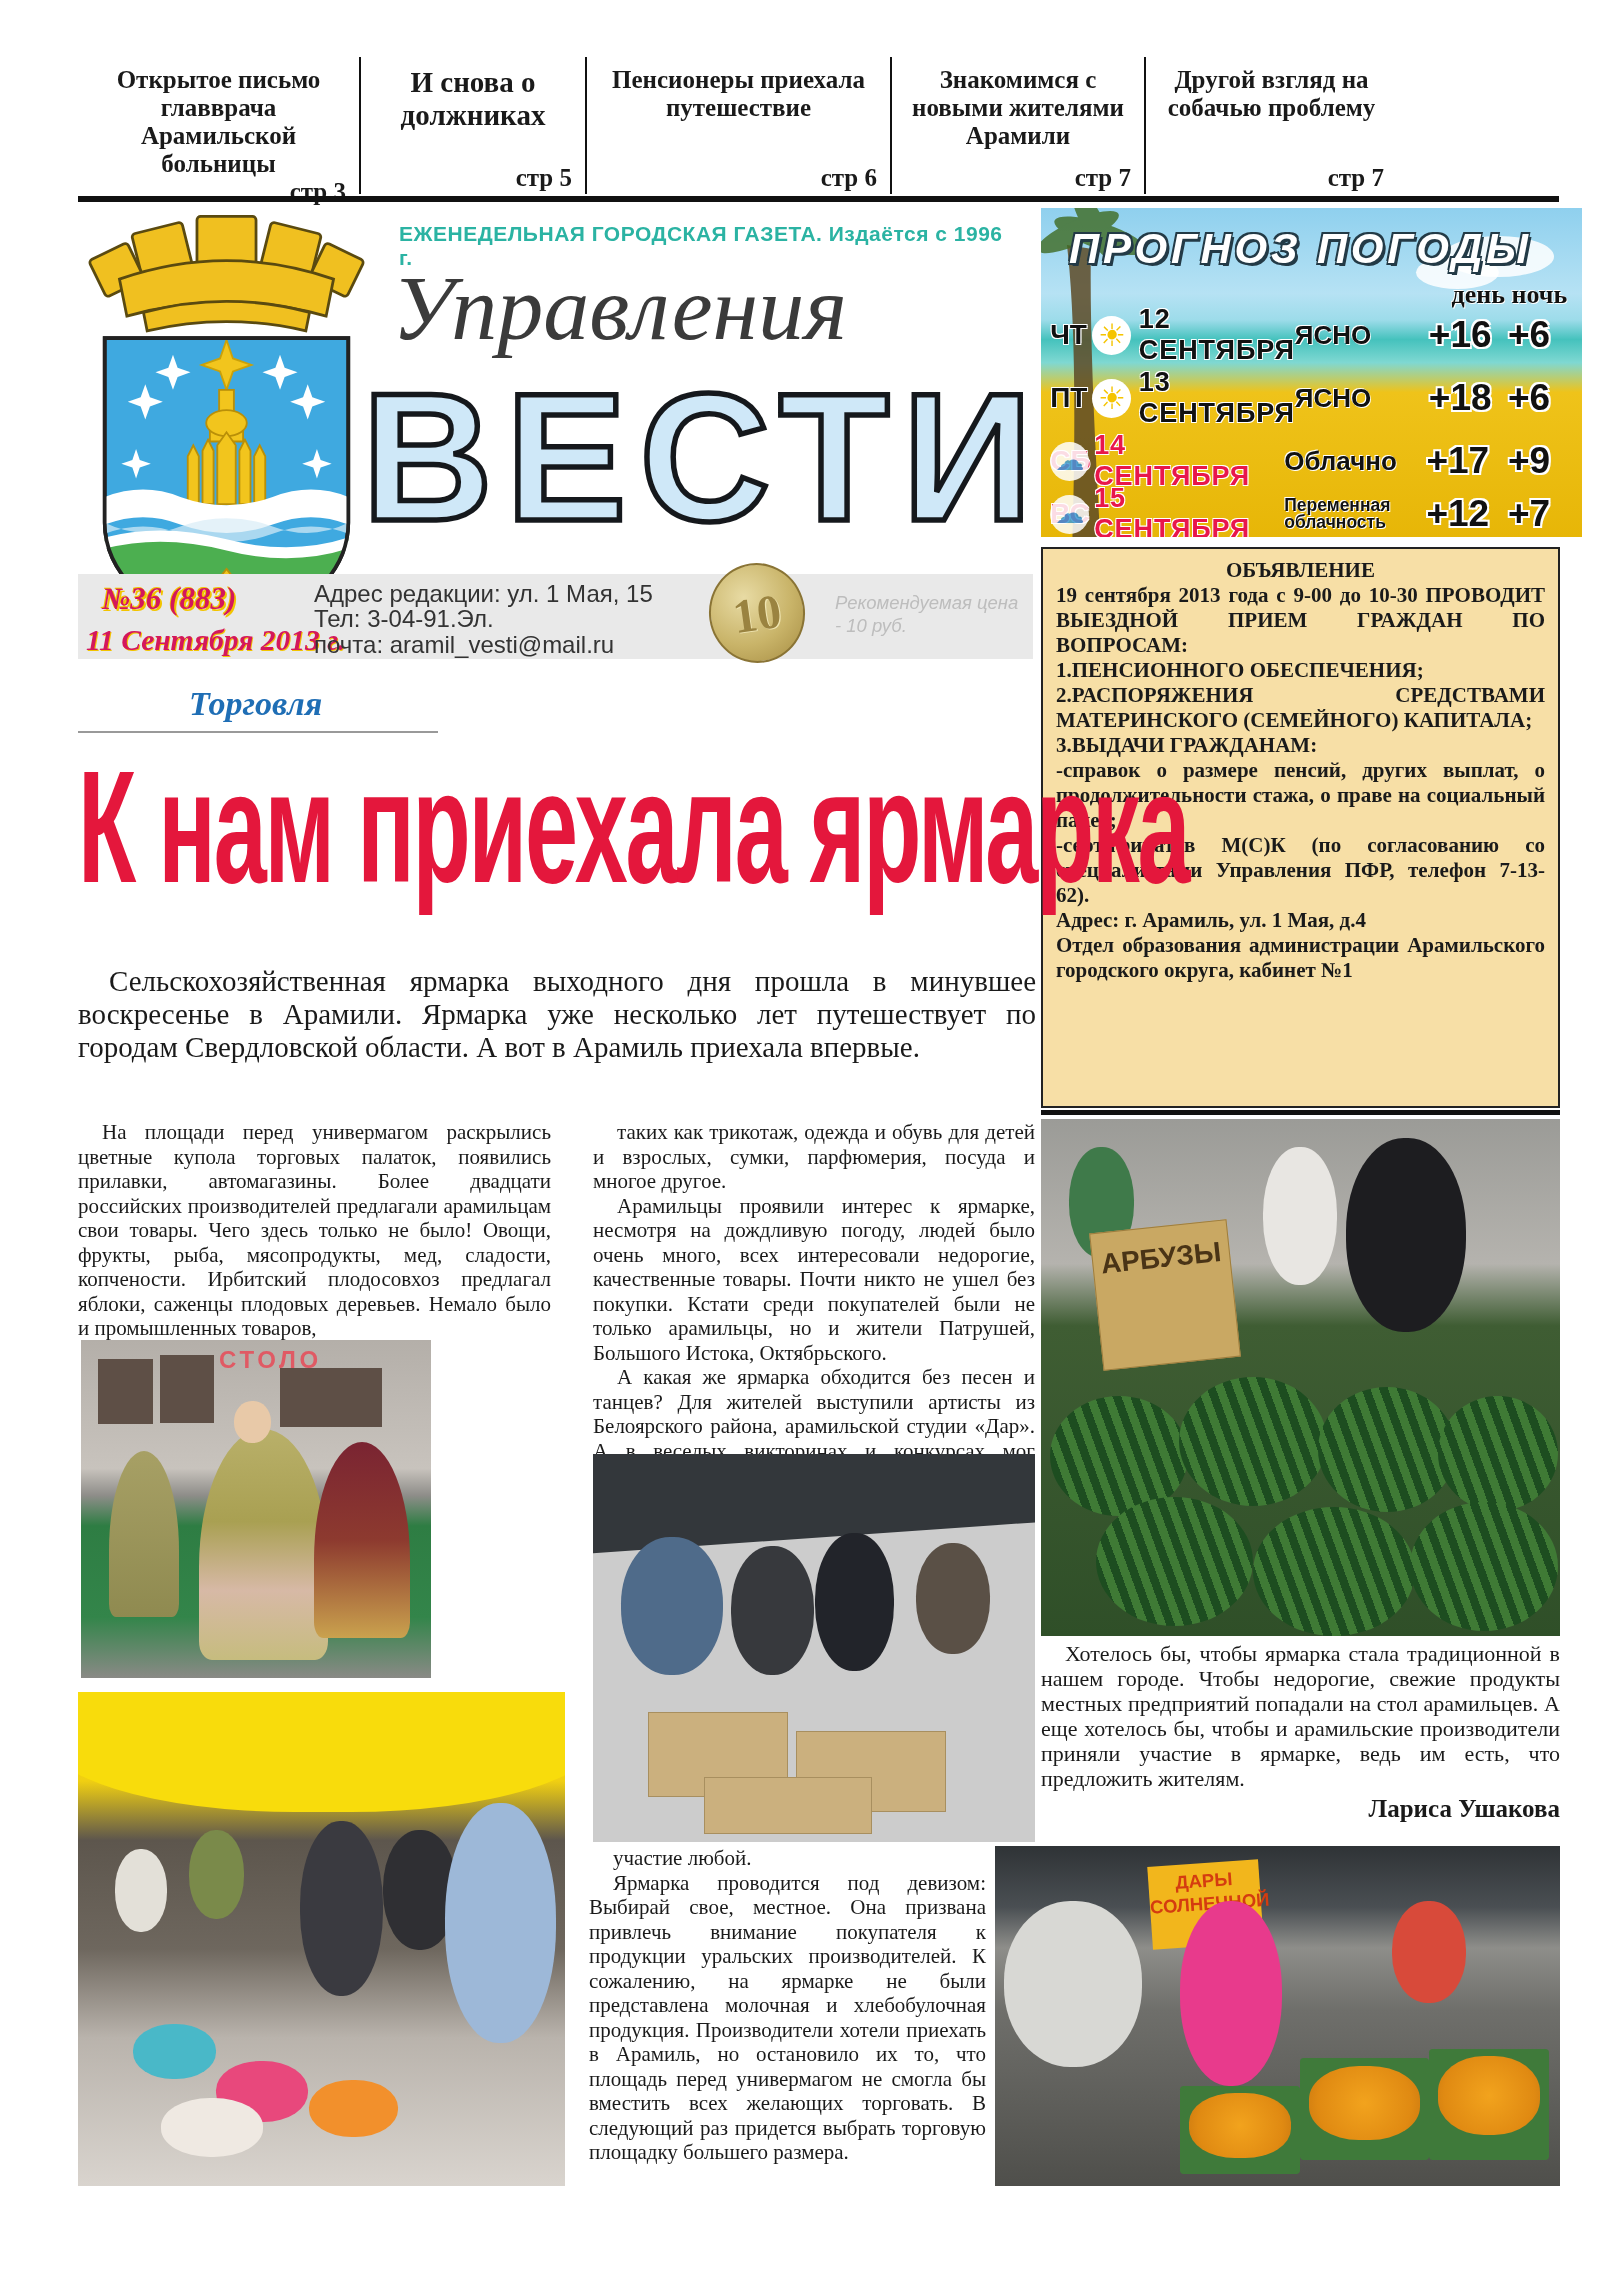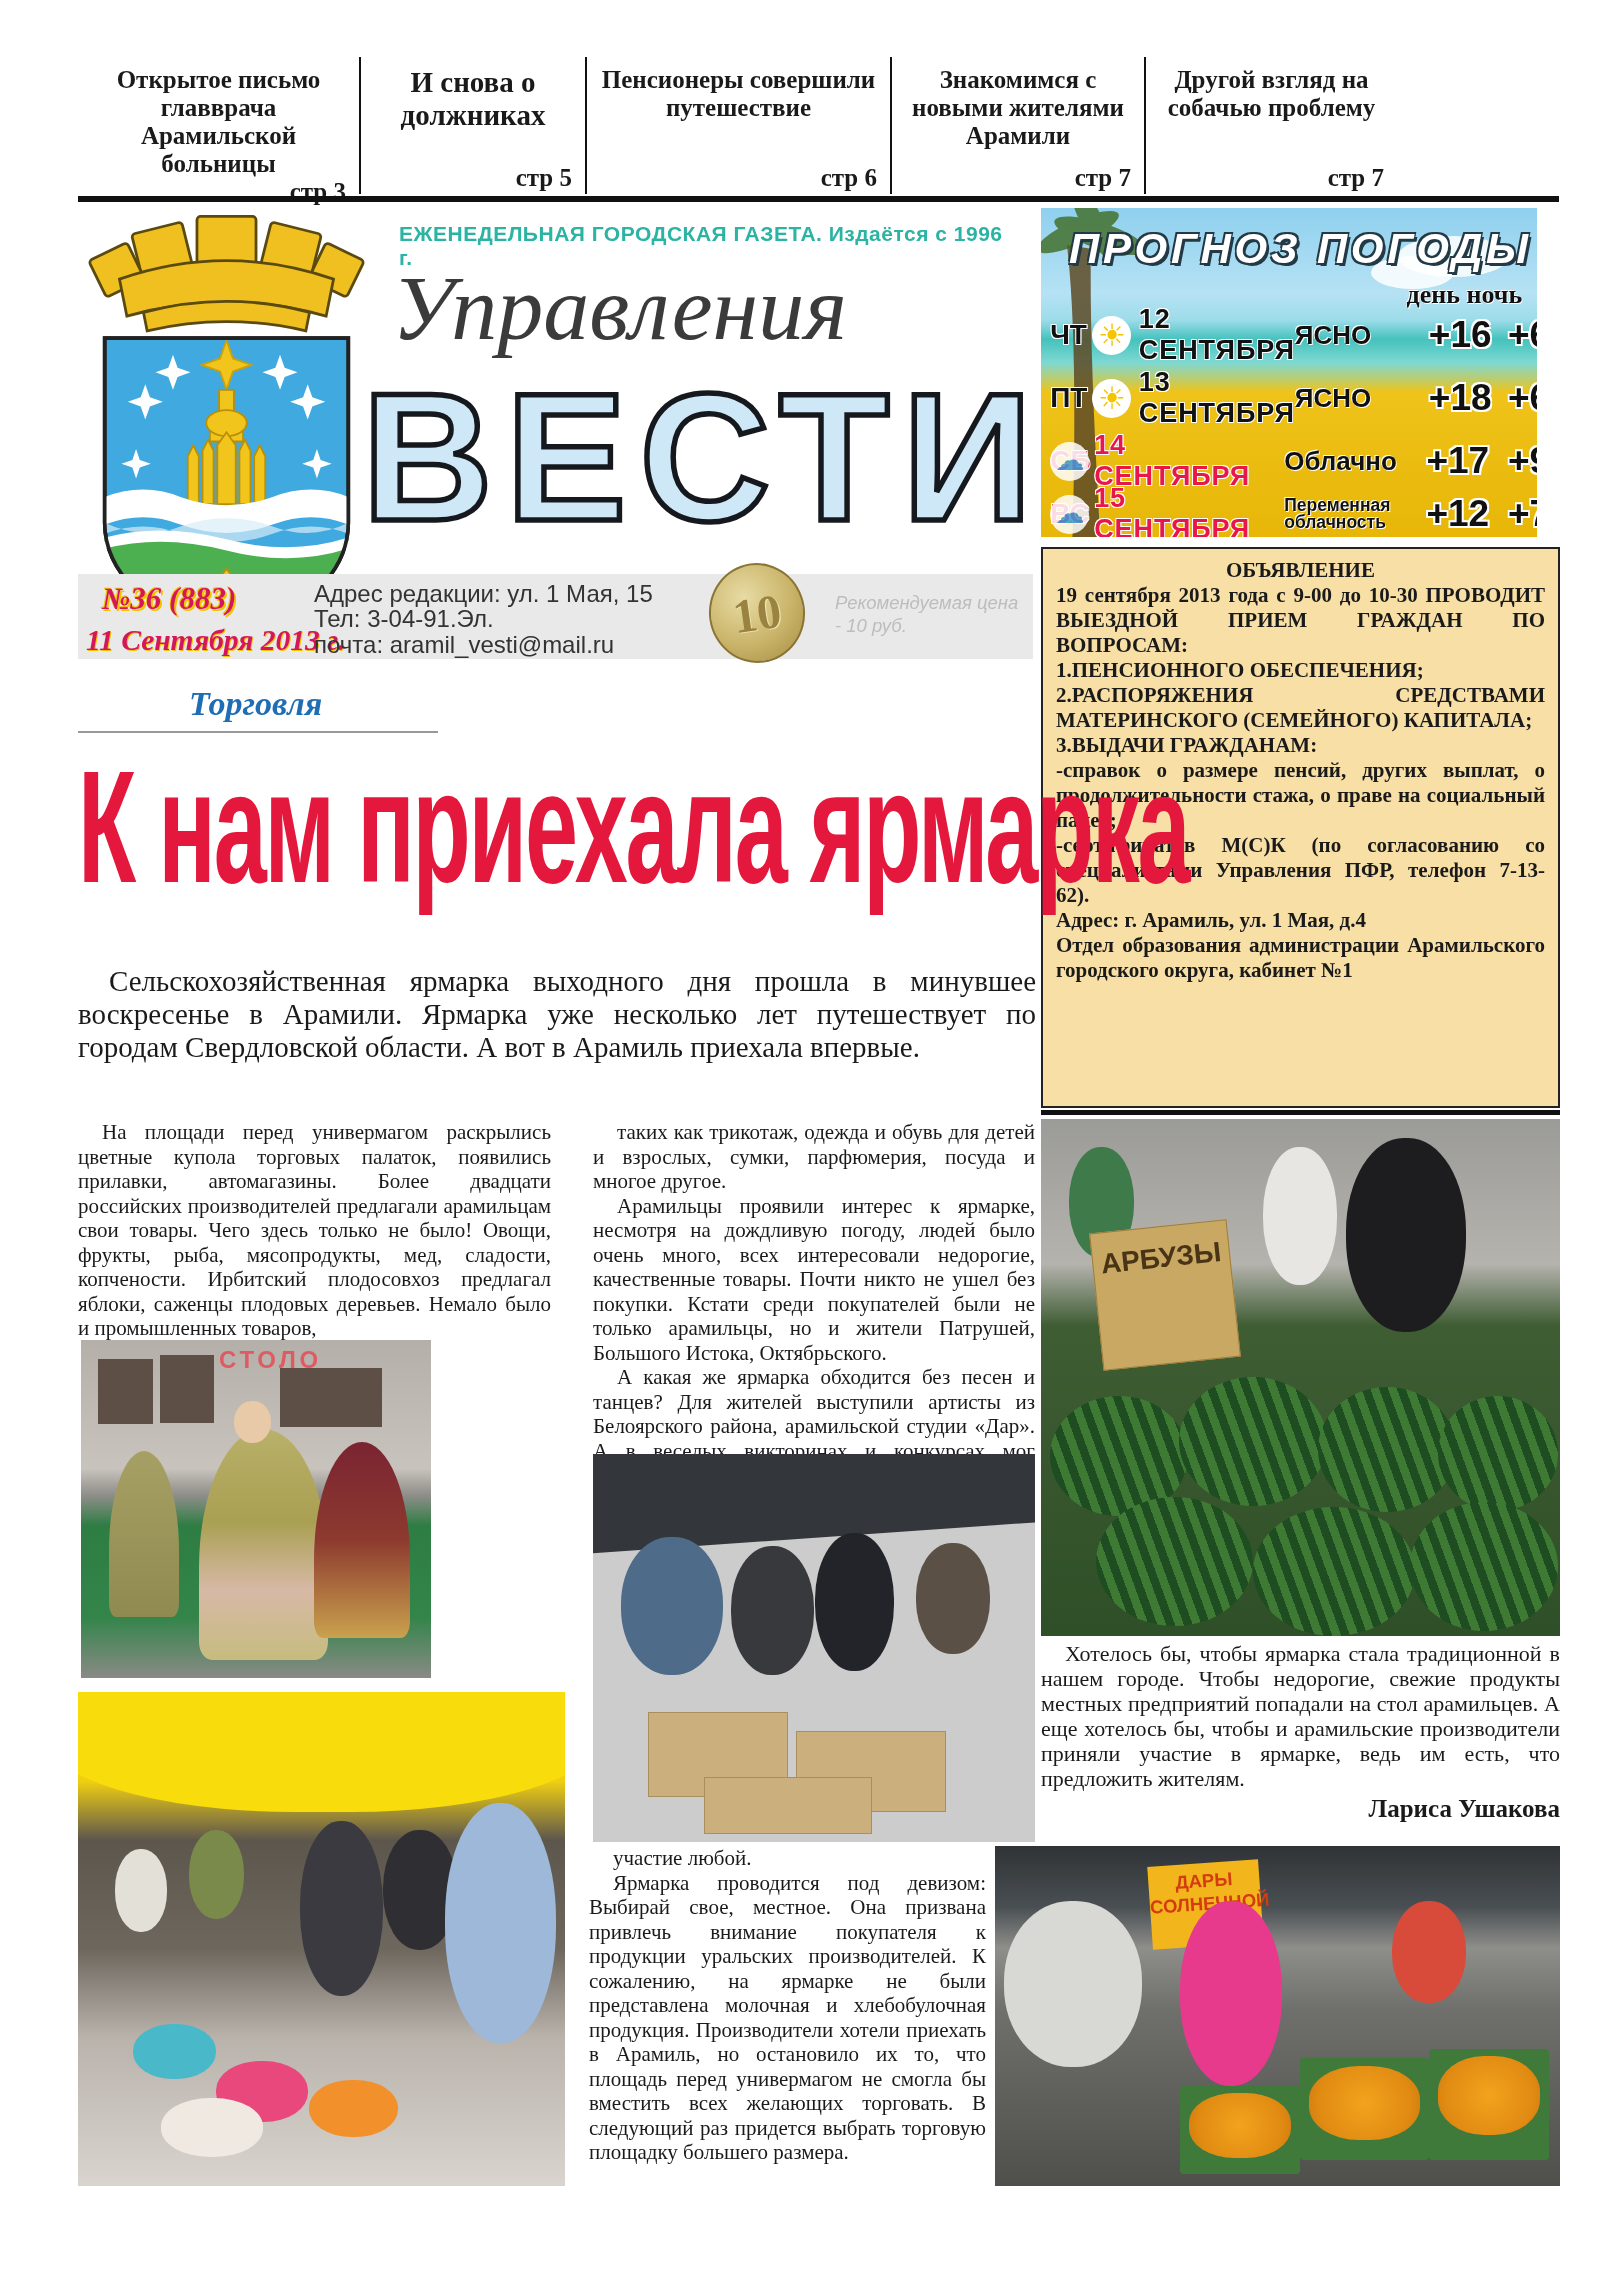--- a/index.html
+++ b/index.html
@@ -34,21 +34,21 @@
   #addr1{top:580px;} #addr2{top:605px;} #addr3{top:631px;}
   #coin{left:709px;top:563px;width:92px;height:96px;border-radius:50%;
         background:radial-gradient(circle at 38% 32%,#e8dba4,#c9b469 55%,#a68c42);
         border:2.8px solid #8a7435;transform:rotate(-8deg);display:flex;align-items:center;justify-content:center;}
   #coin span{font-family:"Liberation Serif",serif;font-weight:bold;font-size:48px;color:#9a8340;
              text-shadow:0.9px 0.9px 0 #efe4b0;}
   #price-note{left:835px;top:591px;width:185px;font-family:"Liberation Sans",sans-serif;
               font-style:italic;font-size:18.5px;line-height:1.25;color:#bdbdbd;}
 
   
-  #weather{left:1041px;top:208px;width:496px;height:329px;overflow:hidden;
+  #weather{left:1041px;top:208px;width:541px;height:329px;overflow:hidden;
            background:linear-gradient(180deg,#8fd0ee 0%,#b6e2f4 26%,#9ddcea 34%,
                       #45c2bd 40%,#7fd8d2 47%,#efc31a 56%,#e7b607 100%);}
   #weather .cloud{position:absolute;background:#fff;border-radius:50%;opacity:.85;}
   #w-title{position:absolute;left:28px;top:16.6px;font-family:"Liberation Sans",sans-serif;
            font-weight:bold;font-style:italic;font-size:42px;letter-spacing:3.7px;color:#fff;
            text-shadow:2.8px 2.8px 0 #233a46,-1.8px -1.8px 0 #233a46,1.8px -1.8px 0 #233a46,-1.8px 1.8px 0 #233a46;}
   #w-head{position:absolute;right:14.8px;top:72px;font-weight:bold;font-size:26px;color:#111;
           text-shadow:0.9px 0.9px 0 #fff,-0.9px -0.9px 0 #fff;}
   .w-row{position:absolute;left:9.2px;width:500px;display:flex;align-items:center;
          font-family:"Liberation Sans",sans-serif;font-weight:bold;}
@@ -136,21 +136,21 @@
   <div id="teasers" class="abs">
     <div class="teaser" style="width:281px">
       <div class="t-title">Открытое письмо главврача Арамильской больницы</div>
       <div class="t-num">стр 3</div>
     </div>
     <div class="teaser" style="width:226px">
       <div class="t-title" style="font-size:29px">И снова о должниках</div>
       <div class="t-num">стр 5</div>
     </div>
     <div class="teaser" style="width:305px">
-      <div class="t-title">Пенсионеры совершили путешествие</div>
+      <div class="t-title">Пенсионеры приехала путешествие</div>
       <div class="t-num">стр 6</div>
     </div>
     <div class="teaser" style="width:254px">
       <div class="t-title">Знакомимся с новыми жителями Арамили</div>
       <div class="t-num">стр 7</div>
     </div>
     <div class="teaser" style="width:415px;padding-right:175px">
       <div class="t-title">Другой взгляд на собачью проблему</div>
       <div class="t-num">стр 7</div>
     </div>

